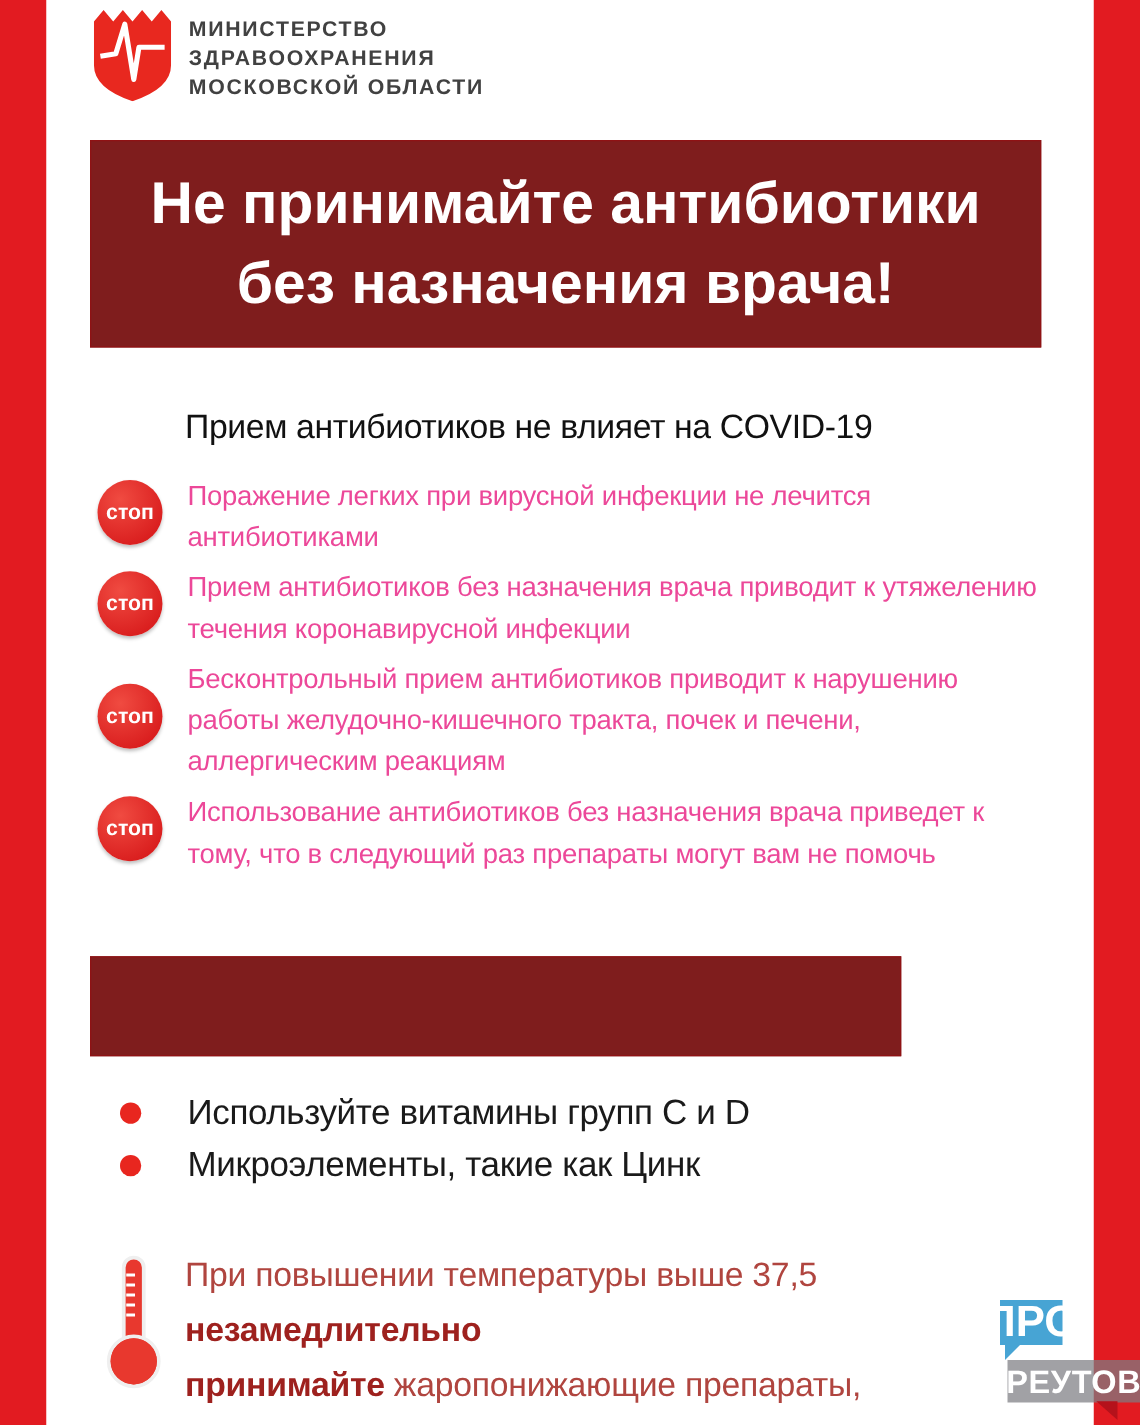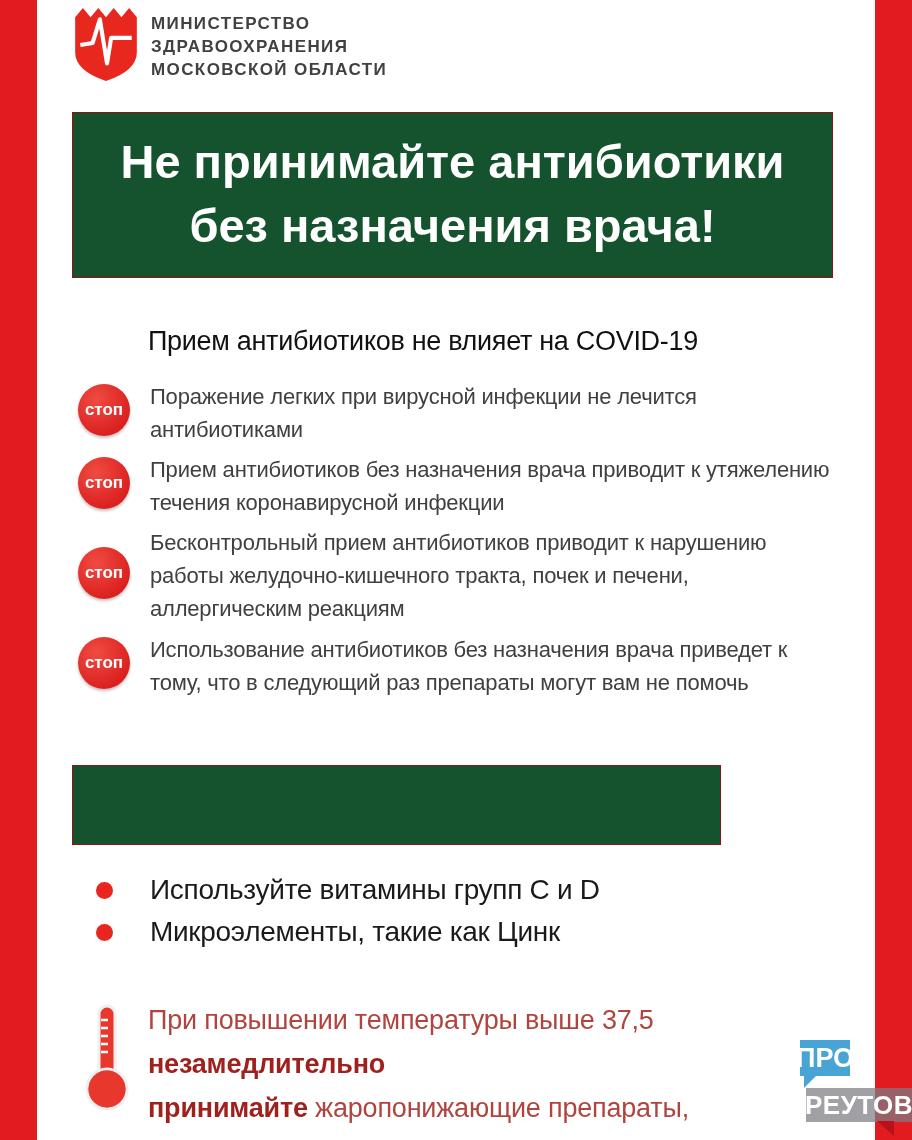--- a/index.html
+++ b/index.html
@@ -12,37 +12,37 @@
   .side-band.left{left:0;}
   .side-band.right{right:0;}
 
   
   .header{position:absolute;left:75px;top:6px;display:flex;align-items:flex-end;}
   .logo{width:62px;height:74px;flex:0 0 auto;}
   .org-name{margin-left:14px;padding-top:6px;color:#414141;font-size:17px;font-weight:bold;
             letter-spacing:1.4px;line-height:23px;}
 
   
-  .banner{position:absolute;background:#14532d;border:1px solid #8f1214;color:#ffffff;
+  .banner{position:absolute;background:#7f1d1d;border:1px solid #8f1214;color:#ffffff;
           font-weight:bold;text-align:center;box-sizing:border-box;}
   .banner-main{left:72px;top:112px;width:761px;height:166px;font-size:47px;line-height:64px;
                padding-top:17px;}
   .banner-prevention{left:72px;top:765px;width:649px;height:80px;font-size:42px;line-height:78px;
                      white-space:pre;}
 
   
   .covid-heading{position:absolute;left:148px;top:326px;margin:0;color:#111111;font-size:27px;
                  font-weight:normal;letter-spacing:-0.3px;}
   .stop-item{position:absolute;left:78px;width:782px;display:flex;align-items:center;}
   .stop-badge{flex:0 0 52px;width:52px;height:52px;border-radius:50%;
               background:radial-gradient(circle at 35% 30%, #f04b41, #da1f1f 75%);
               box-shadow:0 2px 3px rgba(0,0,0,0.25);
               display:flex;align-items:center;justify-content:center;
               color:#ffffff;font-size:17px;font-weight:bold;}
-  .stop-text{margin:5px 0 0 20px;color:#404040;font-size:22px;line-height:33px;
+  .stop-text{margin:5px 0 0 20px;color:#ec4899;font-size:22px;line-height:33px;
              letter-spacing:-0.2px;width:690px;}
   .stop-item.i1{top:384px;height:52px;}
   .stop-item.i2{top:448px;height:70px;}
   .stop-item.i3{top:538px;height:70px;}
   .stop-item.i4{top:628px;height:70px;}
 
   
   .prevention-list{position:absolute;left:96px;top:874px;margin:0;padding:0;list-style:none;}
   .prevention-item{display:flex;align-items:center;margin-bottom:10px;}
   .dot{flex:0 0 17px;width:17px;height:17px;border-radius:50%;background:#e8261f;margin-right:37px;}
@@ -50,21 +50,21 @@
 
   
   .fever{position:absolute;left:84px;top:998px;display:flex;}
   .thermometer{width:46px;height:108px;flex:0 0 auto;margin-top:6px;}
   .fever-text{margin:0 0 0 18px;width:700px;font-size:27px;line-height:44px;
               color:#b0453f;letter-spacing:-0.2px;}
   .fever-text b{color:#9e211e;}
 
   
   .wm-pro{position:absolute;left:800px;top:1040px;width:50px;height:36px;background:#47a4d4;
-          color:#ffffff;font-weight:bold;font-size:27px;display:flex;align-items:center;
+          color:#ffffff;font-weight:bold;font-size:35px;display:flex;align-items:center;
           justify-content:center;}
   .wm-pro::after{content:"";position:absolute;left:4px;bottom:-12px;width:0;height:0;
                  border-top:13px solid #47a4d4;border-right:13px solid transparent;}
   .wm-reutov{position:absolute;left:806px;top:1088px;width:106px;height:34px;
              background:rgba(125,125,130,0.72);color:#ffffff;font-weight:bold;font-size:26px;
              display:flex;align-items:center;justify-content:center;letter-spacing:0.5px;}
   .wm-reutov::after{content:"";position:absolute;right:18px;bottom:-14px;width:0;height:0;
                     border-top:15px solid #b5121b;border-left:17px solid transparent;}
 </style>
 </head>

